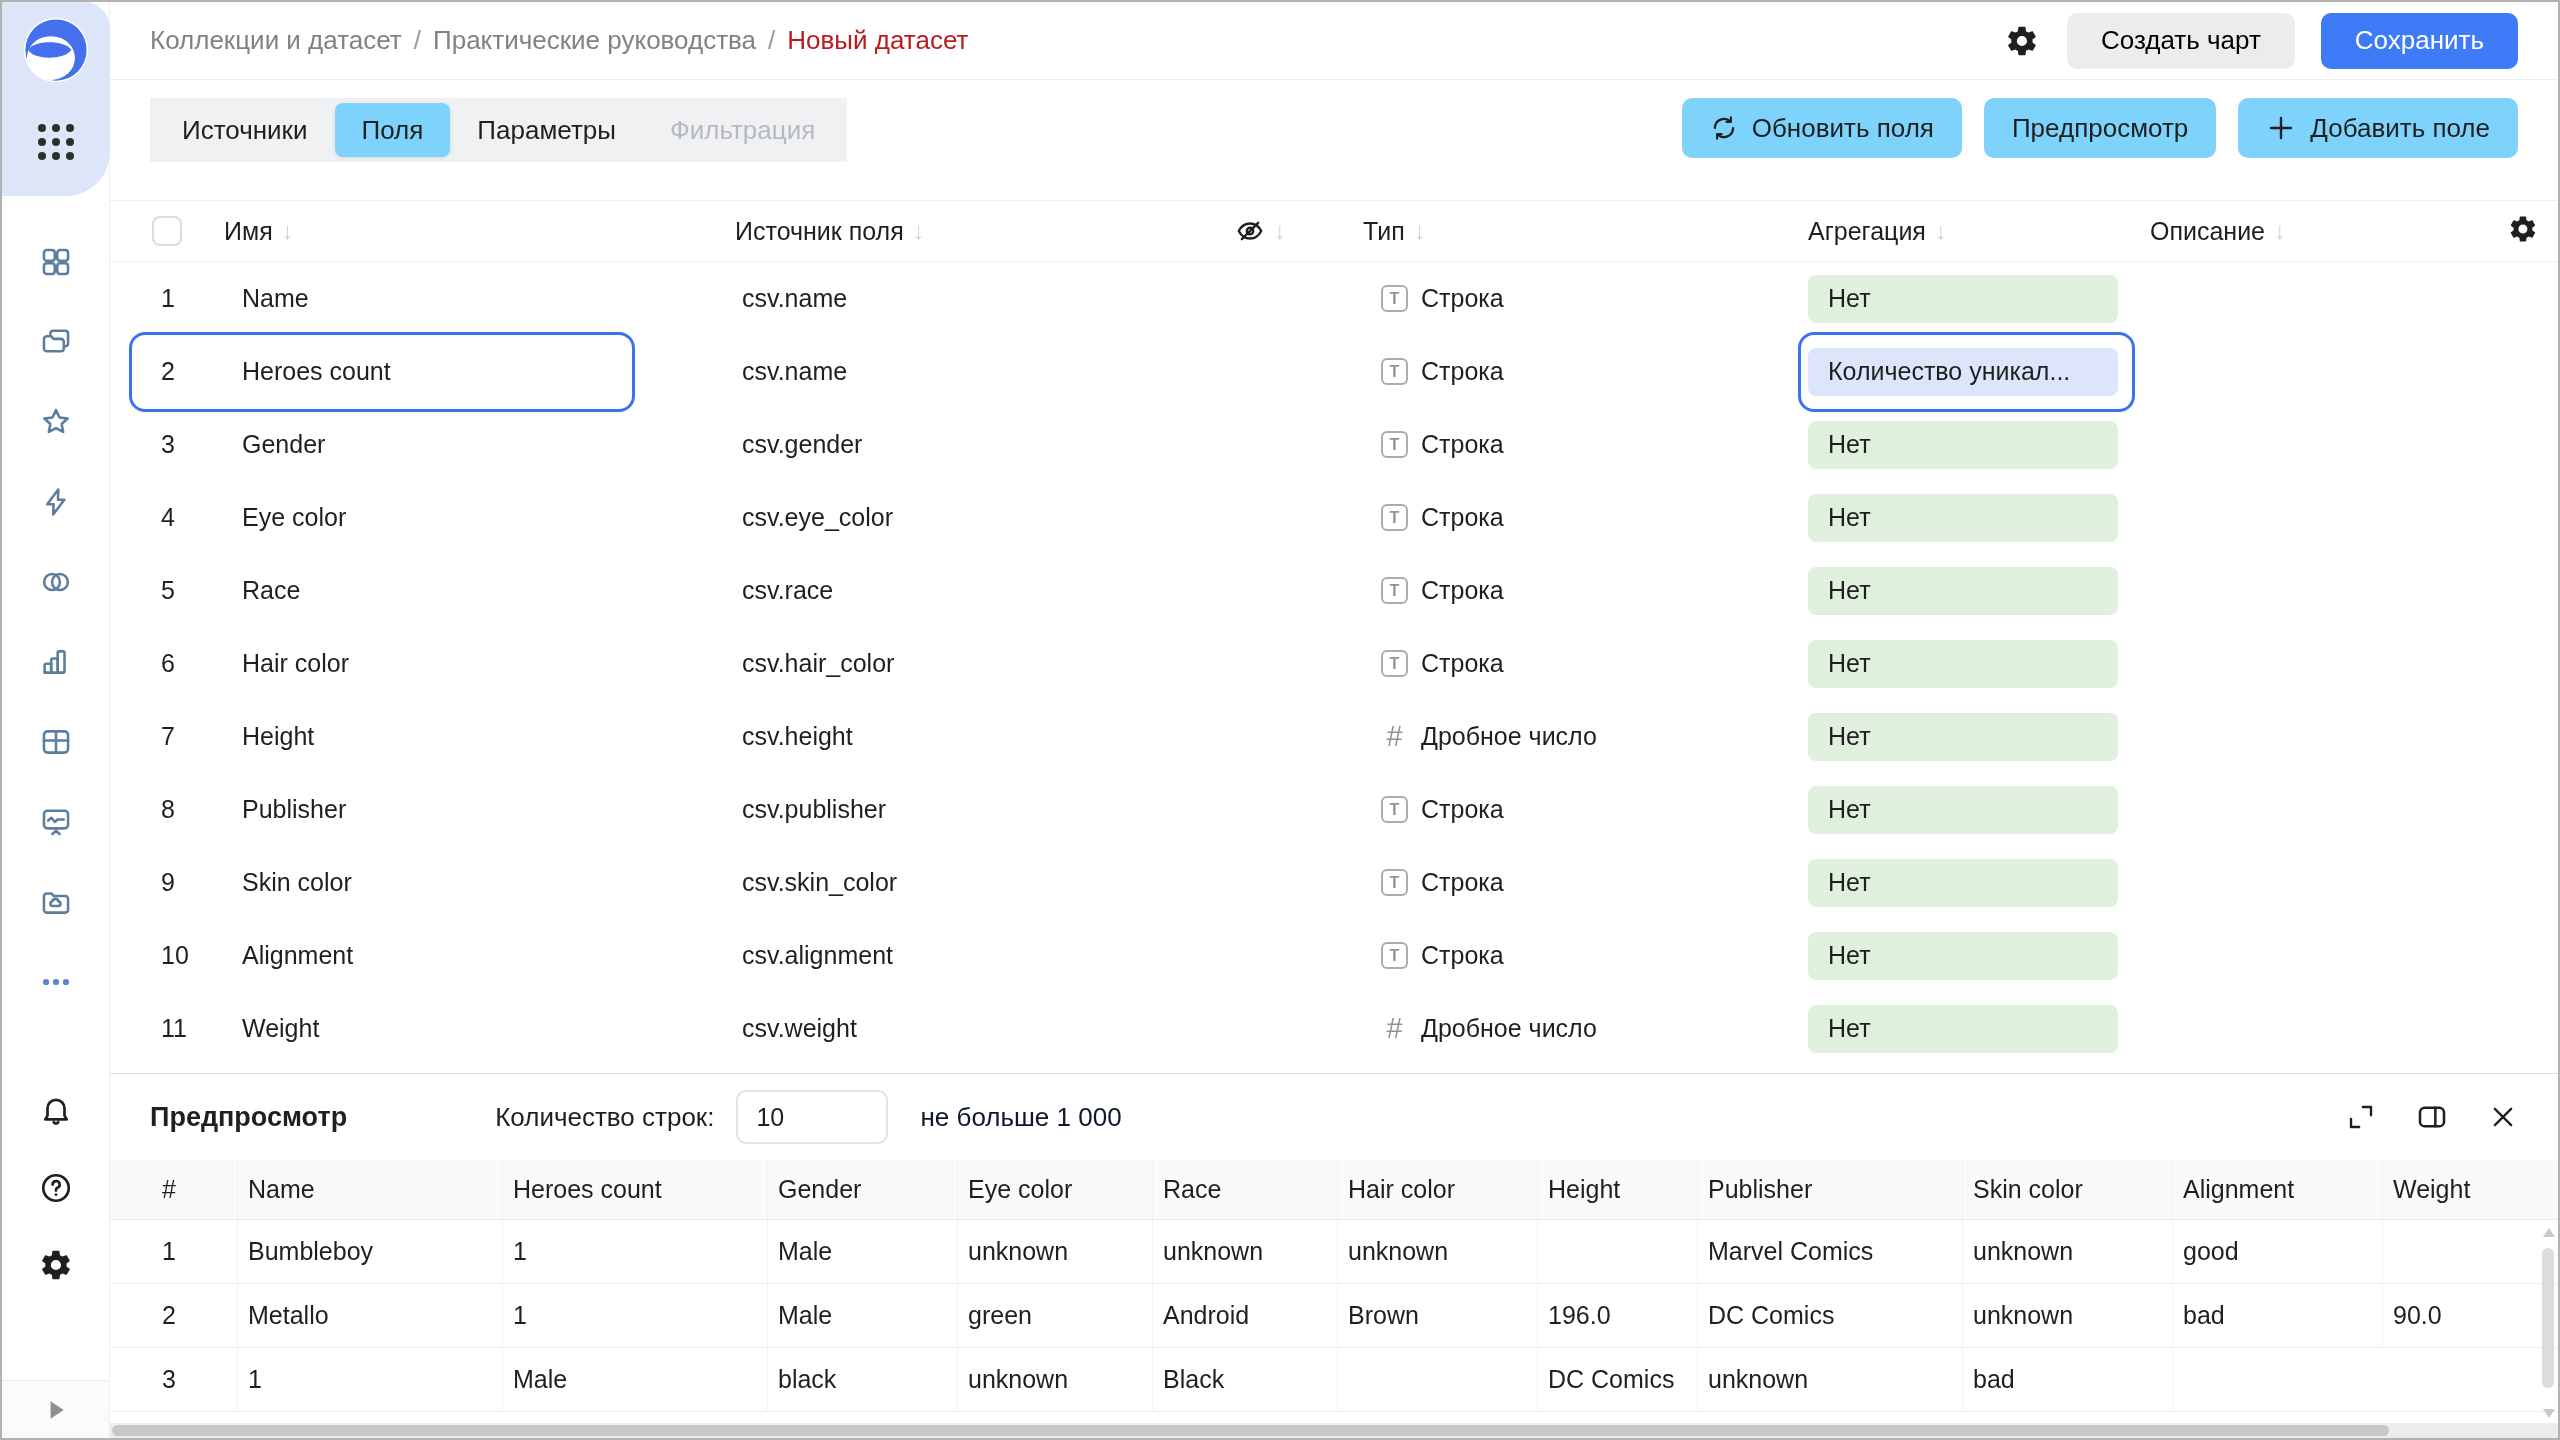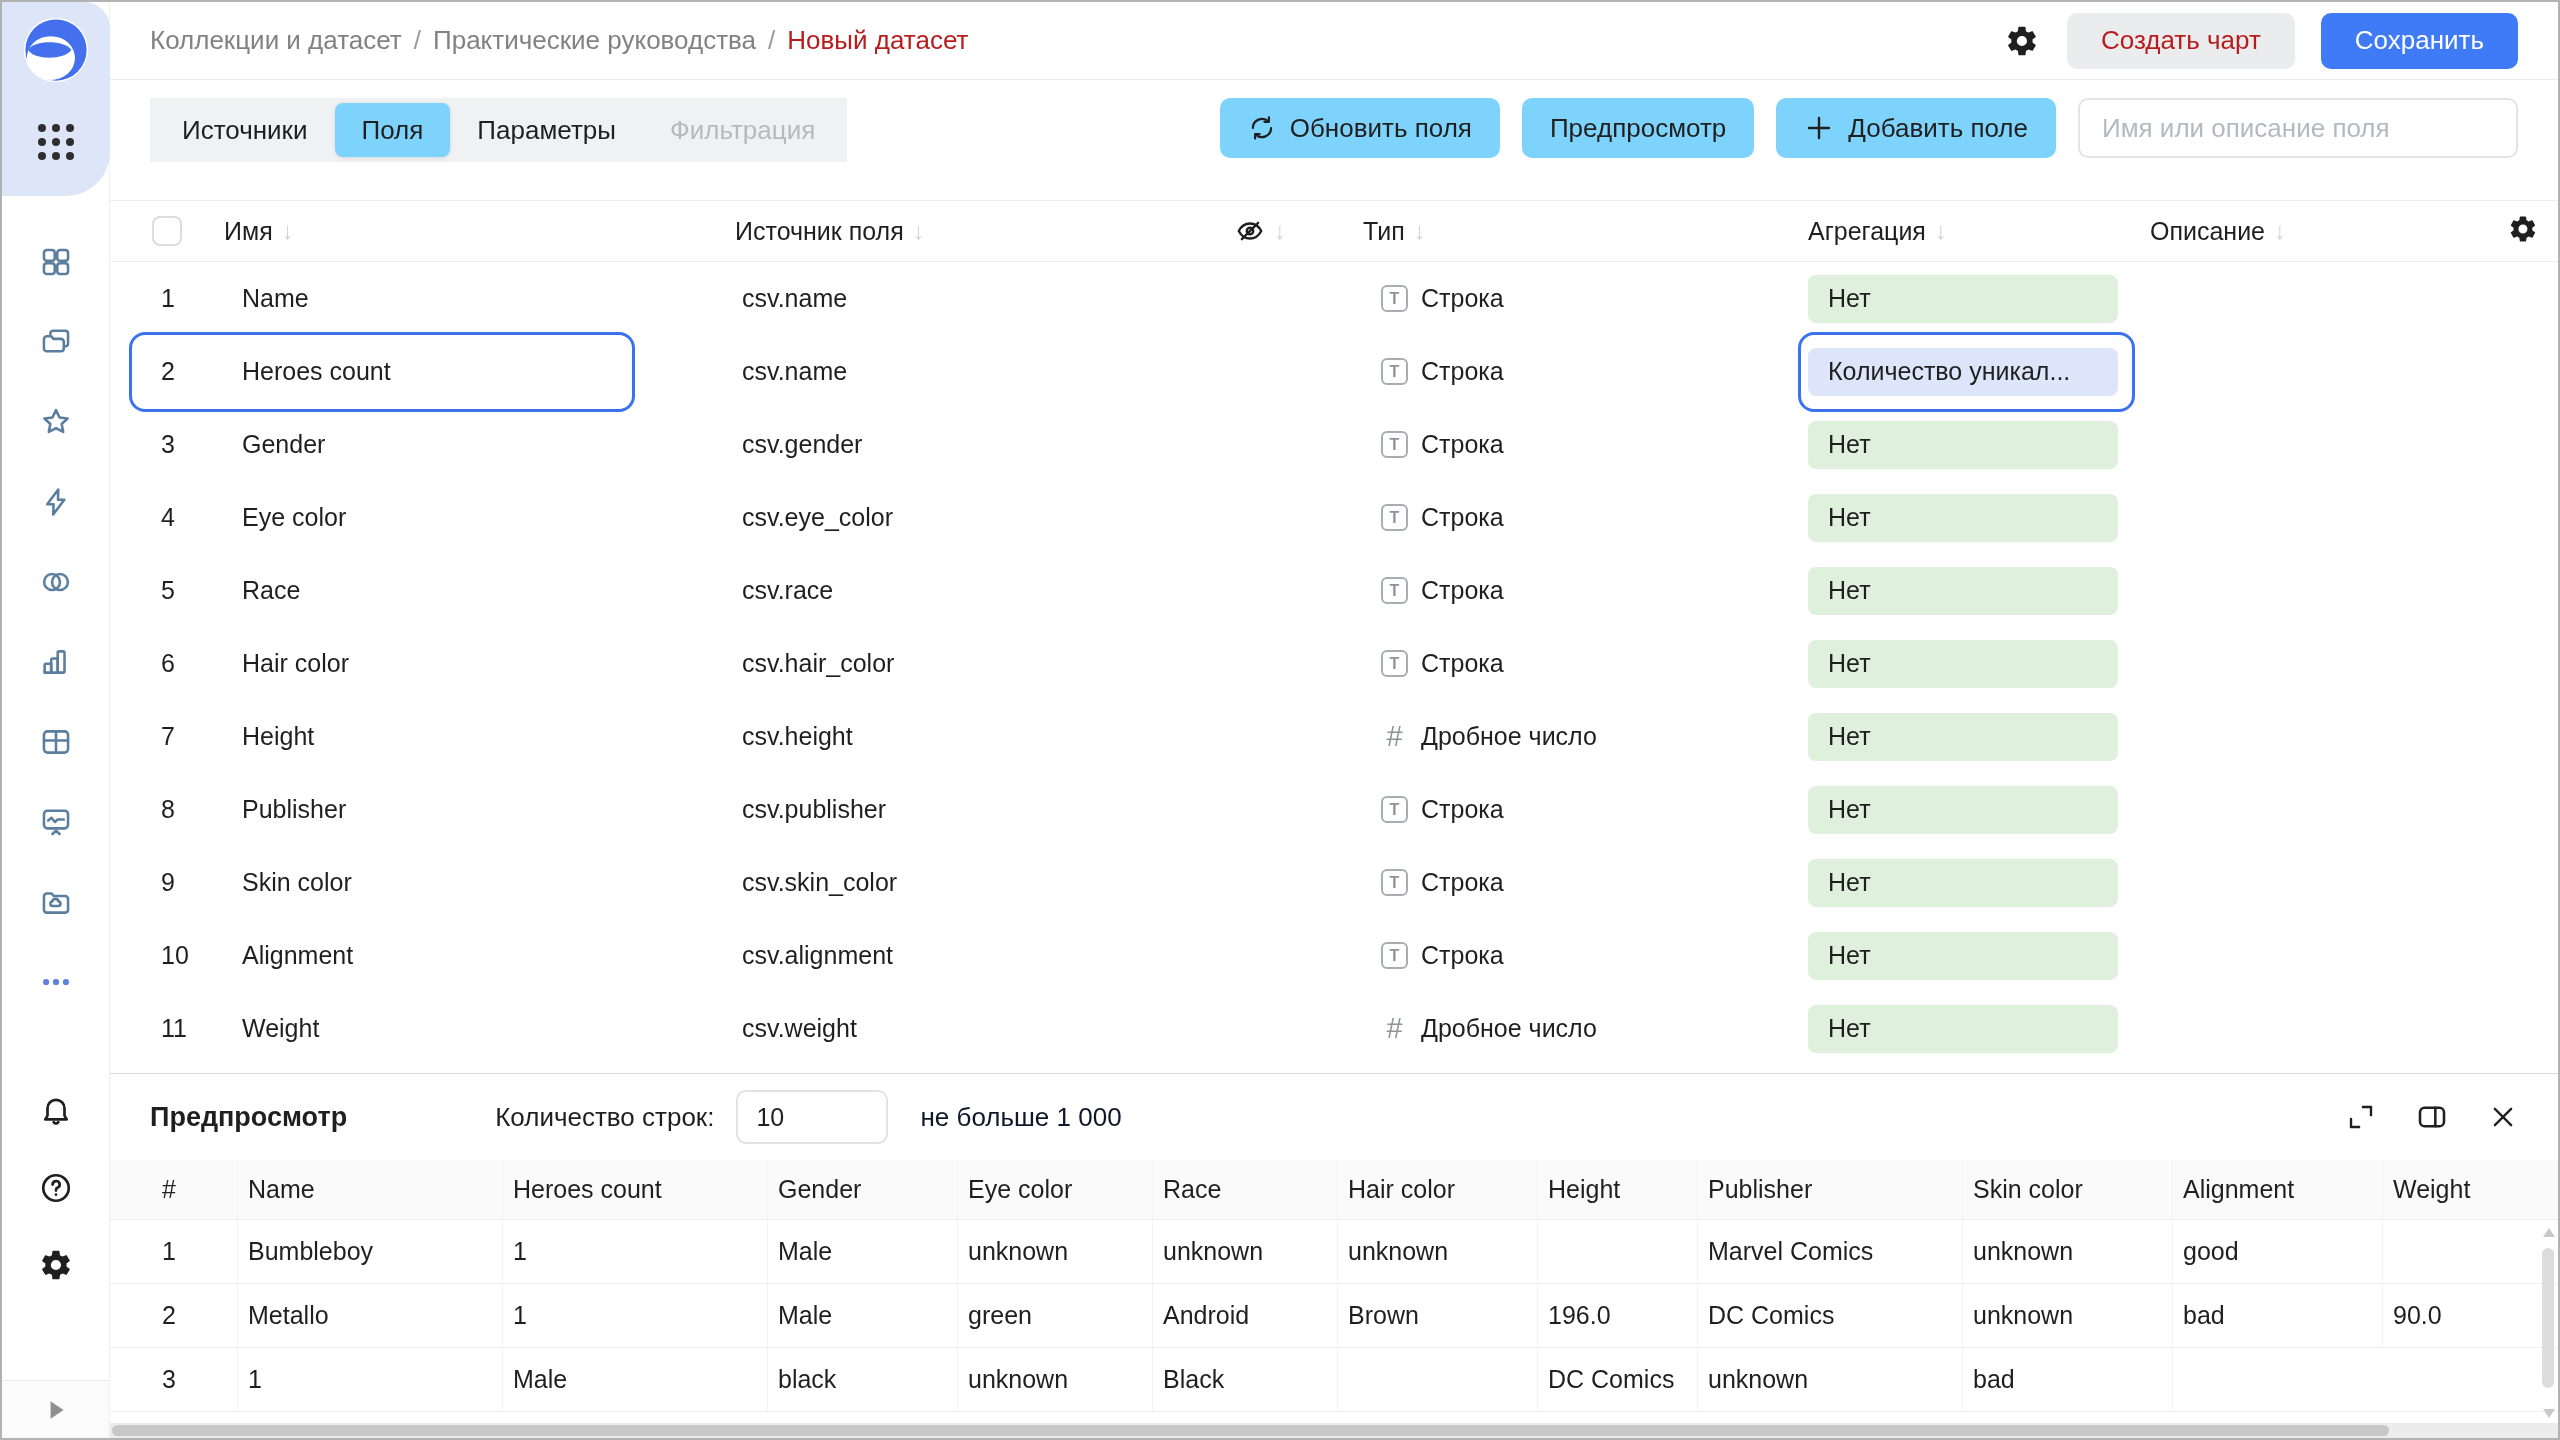--- a/index.html
+++ b/index.html
@@ -25,21 +25,21 @@
   
   .main{ flex:1; display:flex; flex-direction:column; min-width:0; }
   .topbar{ height:78px; flex:0 0 78px; display:flex; align-items:center; padding:0 40px; border-bottom:1px solid #ececec; }
   .breadcrumb{ font-size:26px; color:#828282; display:flex; gap:12px; align-items:center; }
   .breadcrumb .sep{ color:#9a9a9a; }
   .breadcrumb .current{ color:#b91c1c; }
   .topbar-right{ margin-left:auto; display:flex; align-items:center; gap:26px; }
   .iconbtn{ width:38px; height:38px; display:flex; align-items:center; justify-content:center; cursor:pointer; }
   .btn{ height:56px; border-radius:10px; border:none; font-size:26px; padding:0 34px;
         font-family:inherit; display:flex; align-items:center; gap:14px; cursor:pointer; }
-  .btn.disabled{ background:#ebecee; color:#b91c1c; cursor:default; }
+  .btn.disabled{ background:#ebecee; color:#000000; cursor:default; }
   .btn.primary{ background:#407bf7; color:#fff; }
   .btn.gray{ background:#7dd3fc; color:#1f1f1f; height:60px; padding:0 28px; }
   
   .toolbar{ flex:0 0 82px; display:flex; align-items:flex-start; padding:18px 40px 0 40px; }
   .tabs{ background:#f0f1f3; border-radius:1px; padding:5px; display:flex; height:64px; }
   .tab{ font-size:26px; padding:0 27px; display:flex; align-items:center; border-radius:8px; color:#1f1f1f; cursor:pointer; }
   .tab.active{ background:#7dd3fc; box-shadow:0 1px 4px rgba(0,0,0,.10); }
   .tab.disabled{ color:#b6bac0; cursor:default; }
   .toolbar-right{ margin-left:auto; display:flex; gap:22px; align-items:center; }
   .search{ width:440px; height:60px; border:2px solid #e4e4e4; border-radius:10px; font-size:26px;
@@ -254,21 +254,20 @@
           <span>Обновить поля</span>
         </button>
         <button class="btn gray">Предпросмотр</button>
         <button class="btn gray">
           <svg class="stroke-dark" width="30" height="30" viewBox="0 0 24 24" stroke-width="2.2">
             <line x1="12" y1="4" x2="12" y2="20"></line>
               <line x1="4" y1="12" x2="20" y2="12"></line>
           </svg>
           <span>Добавить поле</span>
         </button>
-        <input class="search" type="text" placeholder="Имя или описание поля" style="">
       </div>
     </div>
 
     <div class="fgrid fields-header">
       <div>
           <div class="cbx"></div>
         </div>
       <div class="hlabel">
         <span>Имя</span>
         <span class="sort">↓</span>

